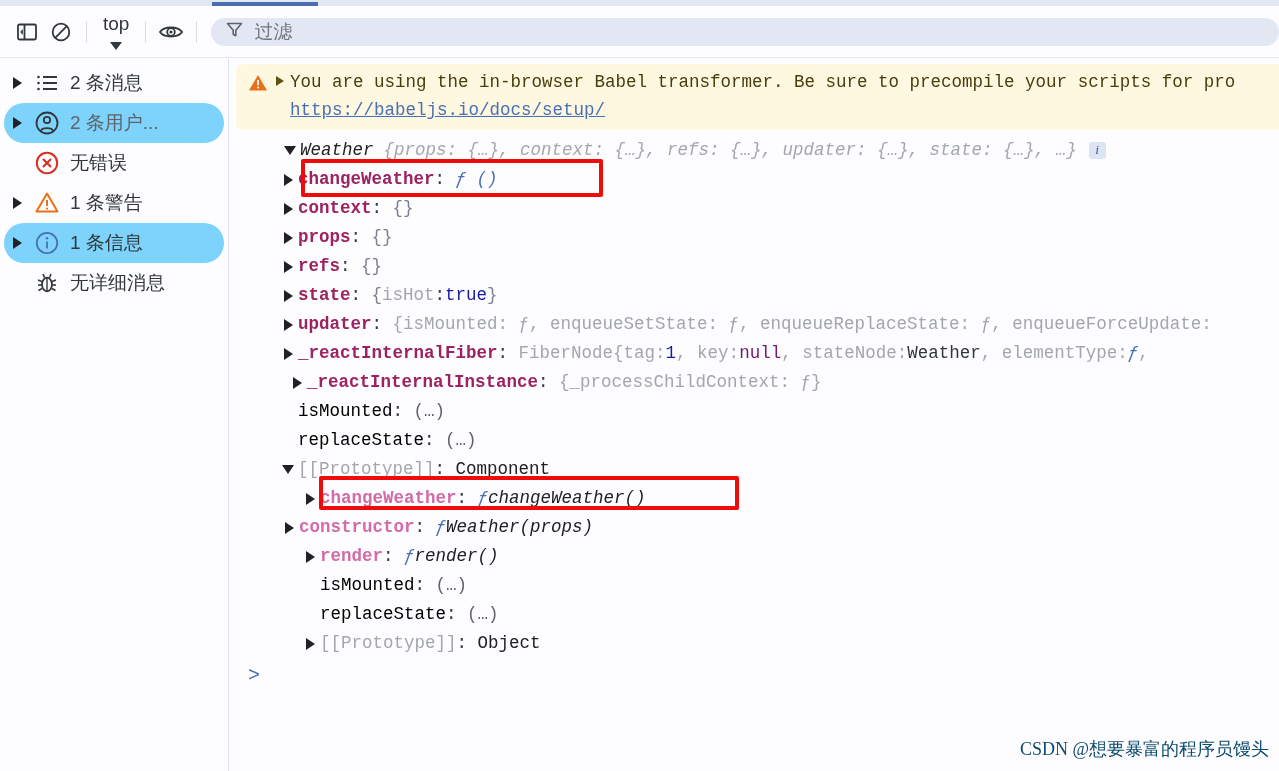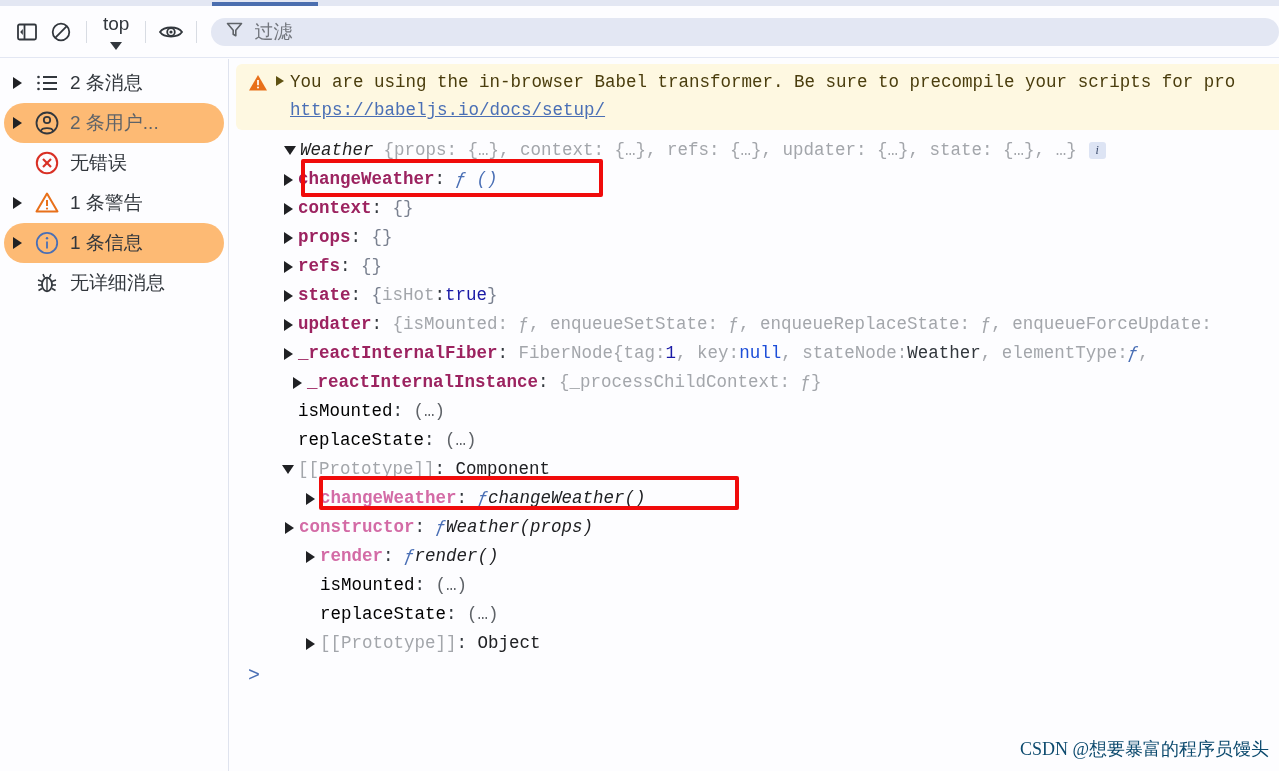--- a/index.html
+++ b/index.html
@@ -82,21 +82,21 @@
     height: 40px;
     display: flex; align-items: center;
     padding-left: 6px;
     gap: 8px;
     font-size: 19px;
     color: #32373d;
     border-radius: 20px;
     margin: 0 4px;
     font-family: "Liberation Sans", sans-serif;
   }
-  .side-item.selected { background: #fdba74; }
+  .side-item.selected { background: #7dd3fc; }
   .side-item.muted .side-label { color: #5f6368; }
   .side-arrow {
     width: 14px; display: flex; align-items: center; justify-content: center;
     flex: 0 0 14px;
   }
   .side-arrow .tri {
     width: 0; height: 0;
     border-top: 6px solid transparent;
     border-bottom: 6px solid transparent;
     border-left: 9px solid #202124;
@@ -180,29 +180,29 @@
     border-left: 9px solid #202124;
   }
   .arw .tri-d {
     width: 0; height: 0;
     border-left: 6px solid transparent;
     border-right: 6px solid transparent;
     border-top: 9px solid #202124;
   }
   .arw.empty { }
   .objname { color: #222; font-style: italic; }
-  .preview { color: #a3a6ab; margin-left: 10px; }
+  .preview { color: #a3a6ab; font-style: italic; margin-left: 10px; }
   .prop { color: #9c2360; font-weight: bold; }
   .prop-proto { color: #d36ba6; font-weight: bold; }
   .colon { color: #32373d; }
   .val-gray { color: #a3a6ab; }
   .val-obj { color: #7a8190; }
   .val-bool { color: #1a1aa6; }
   .val-num { color: #1a1aa6; }
-  .val-null { color: #1d4ed8; }
+  .val-null { color: #701a75; }
   .val-fn { color: #4a6fb5; font-style: italic; }
   .val-fn-name { color: #202124; font-style: italic; }
   .val-plain { color: #32373d; }
   .proto-label { color: #a3a6ab; }
   .proto-val { color: #202124; }
   .dots { color: #5f6368; }
 
   .info-badge {
     display: inline-flex; align-items: center; justify-content: center;
     width: 17px; height: 17px;

